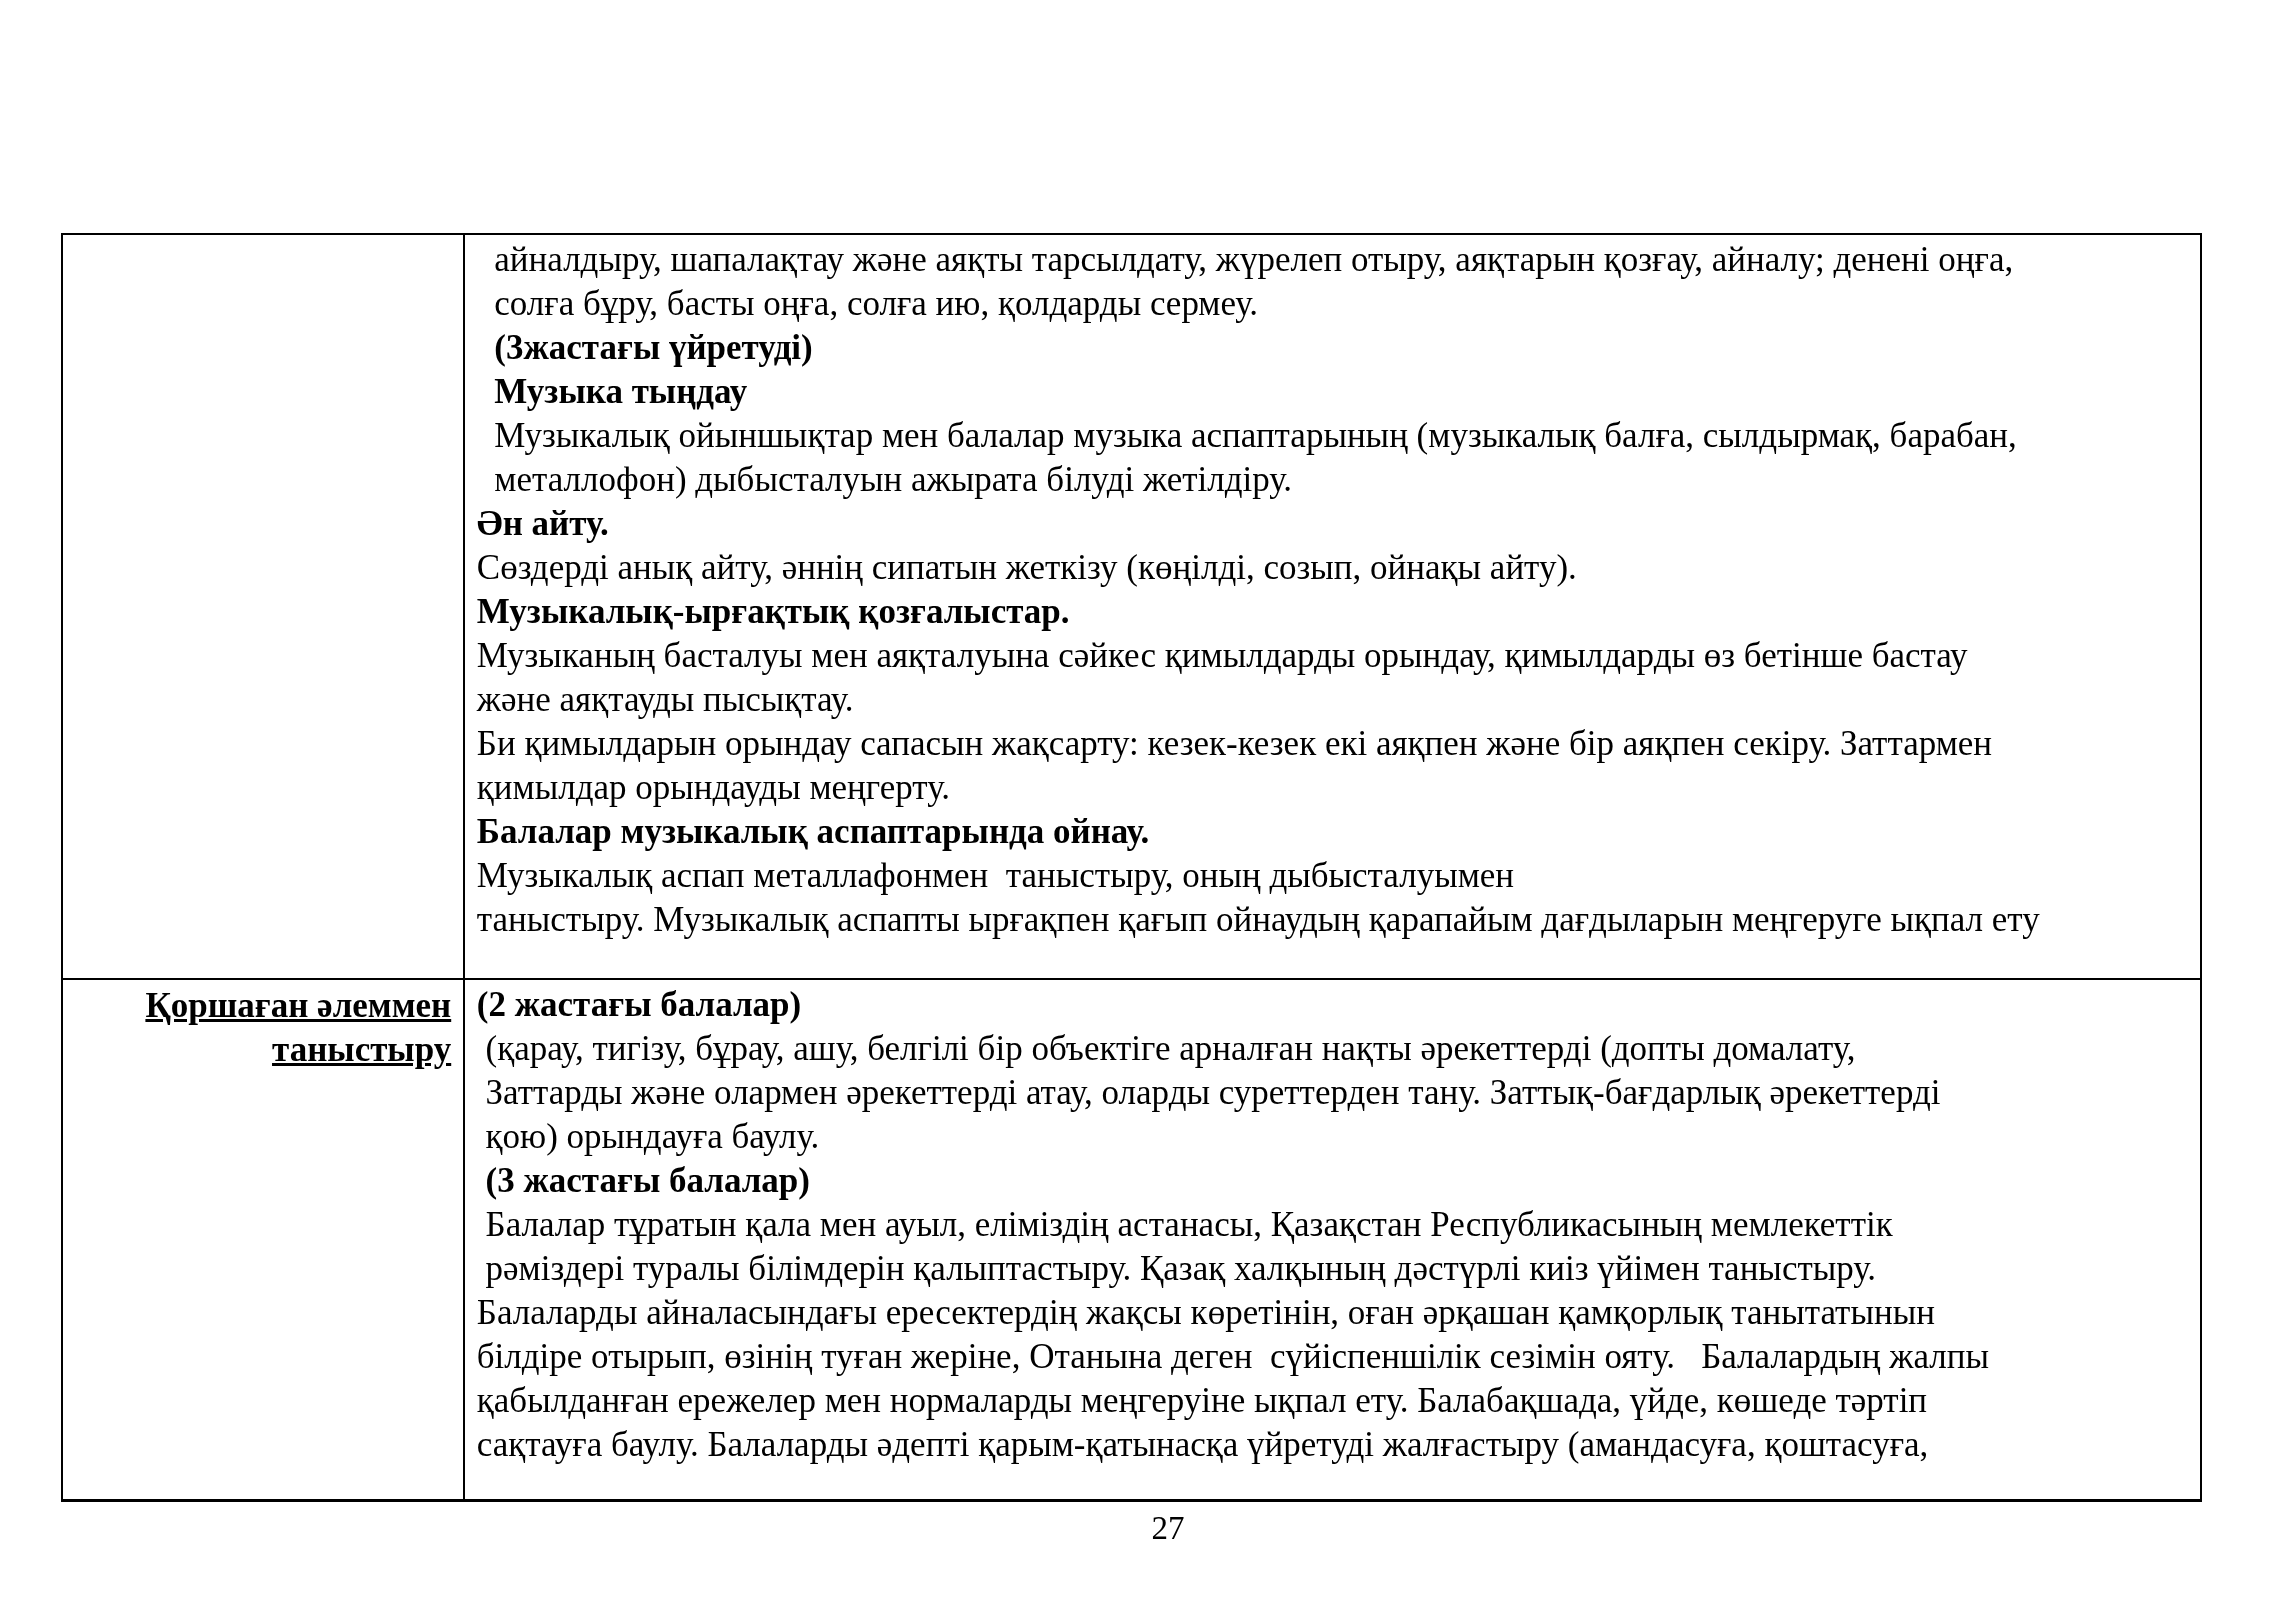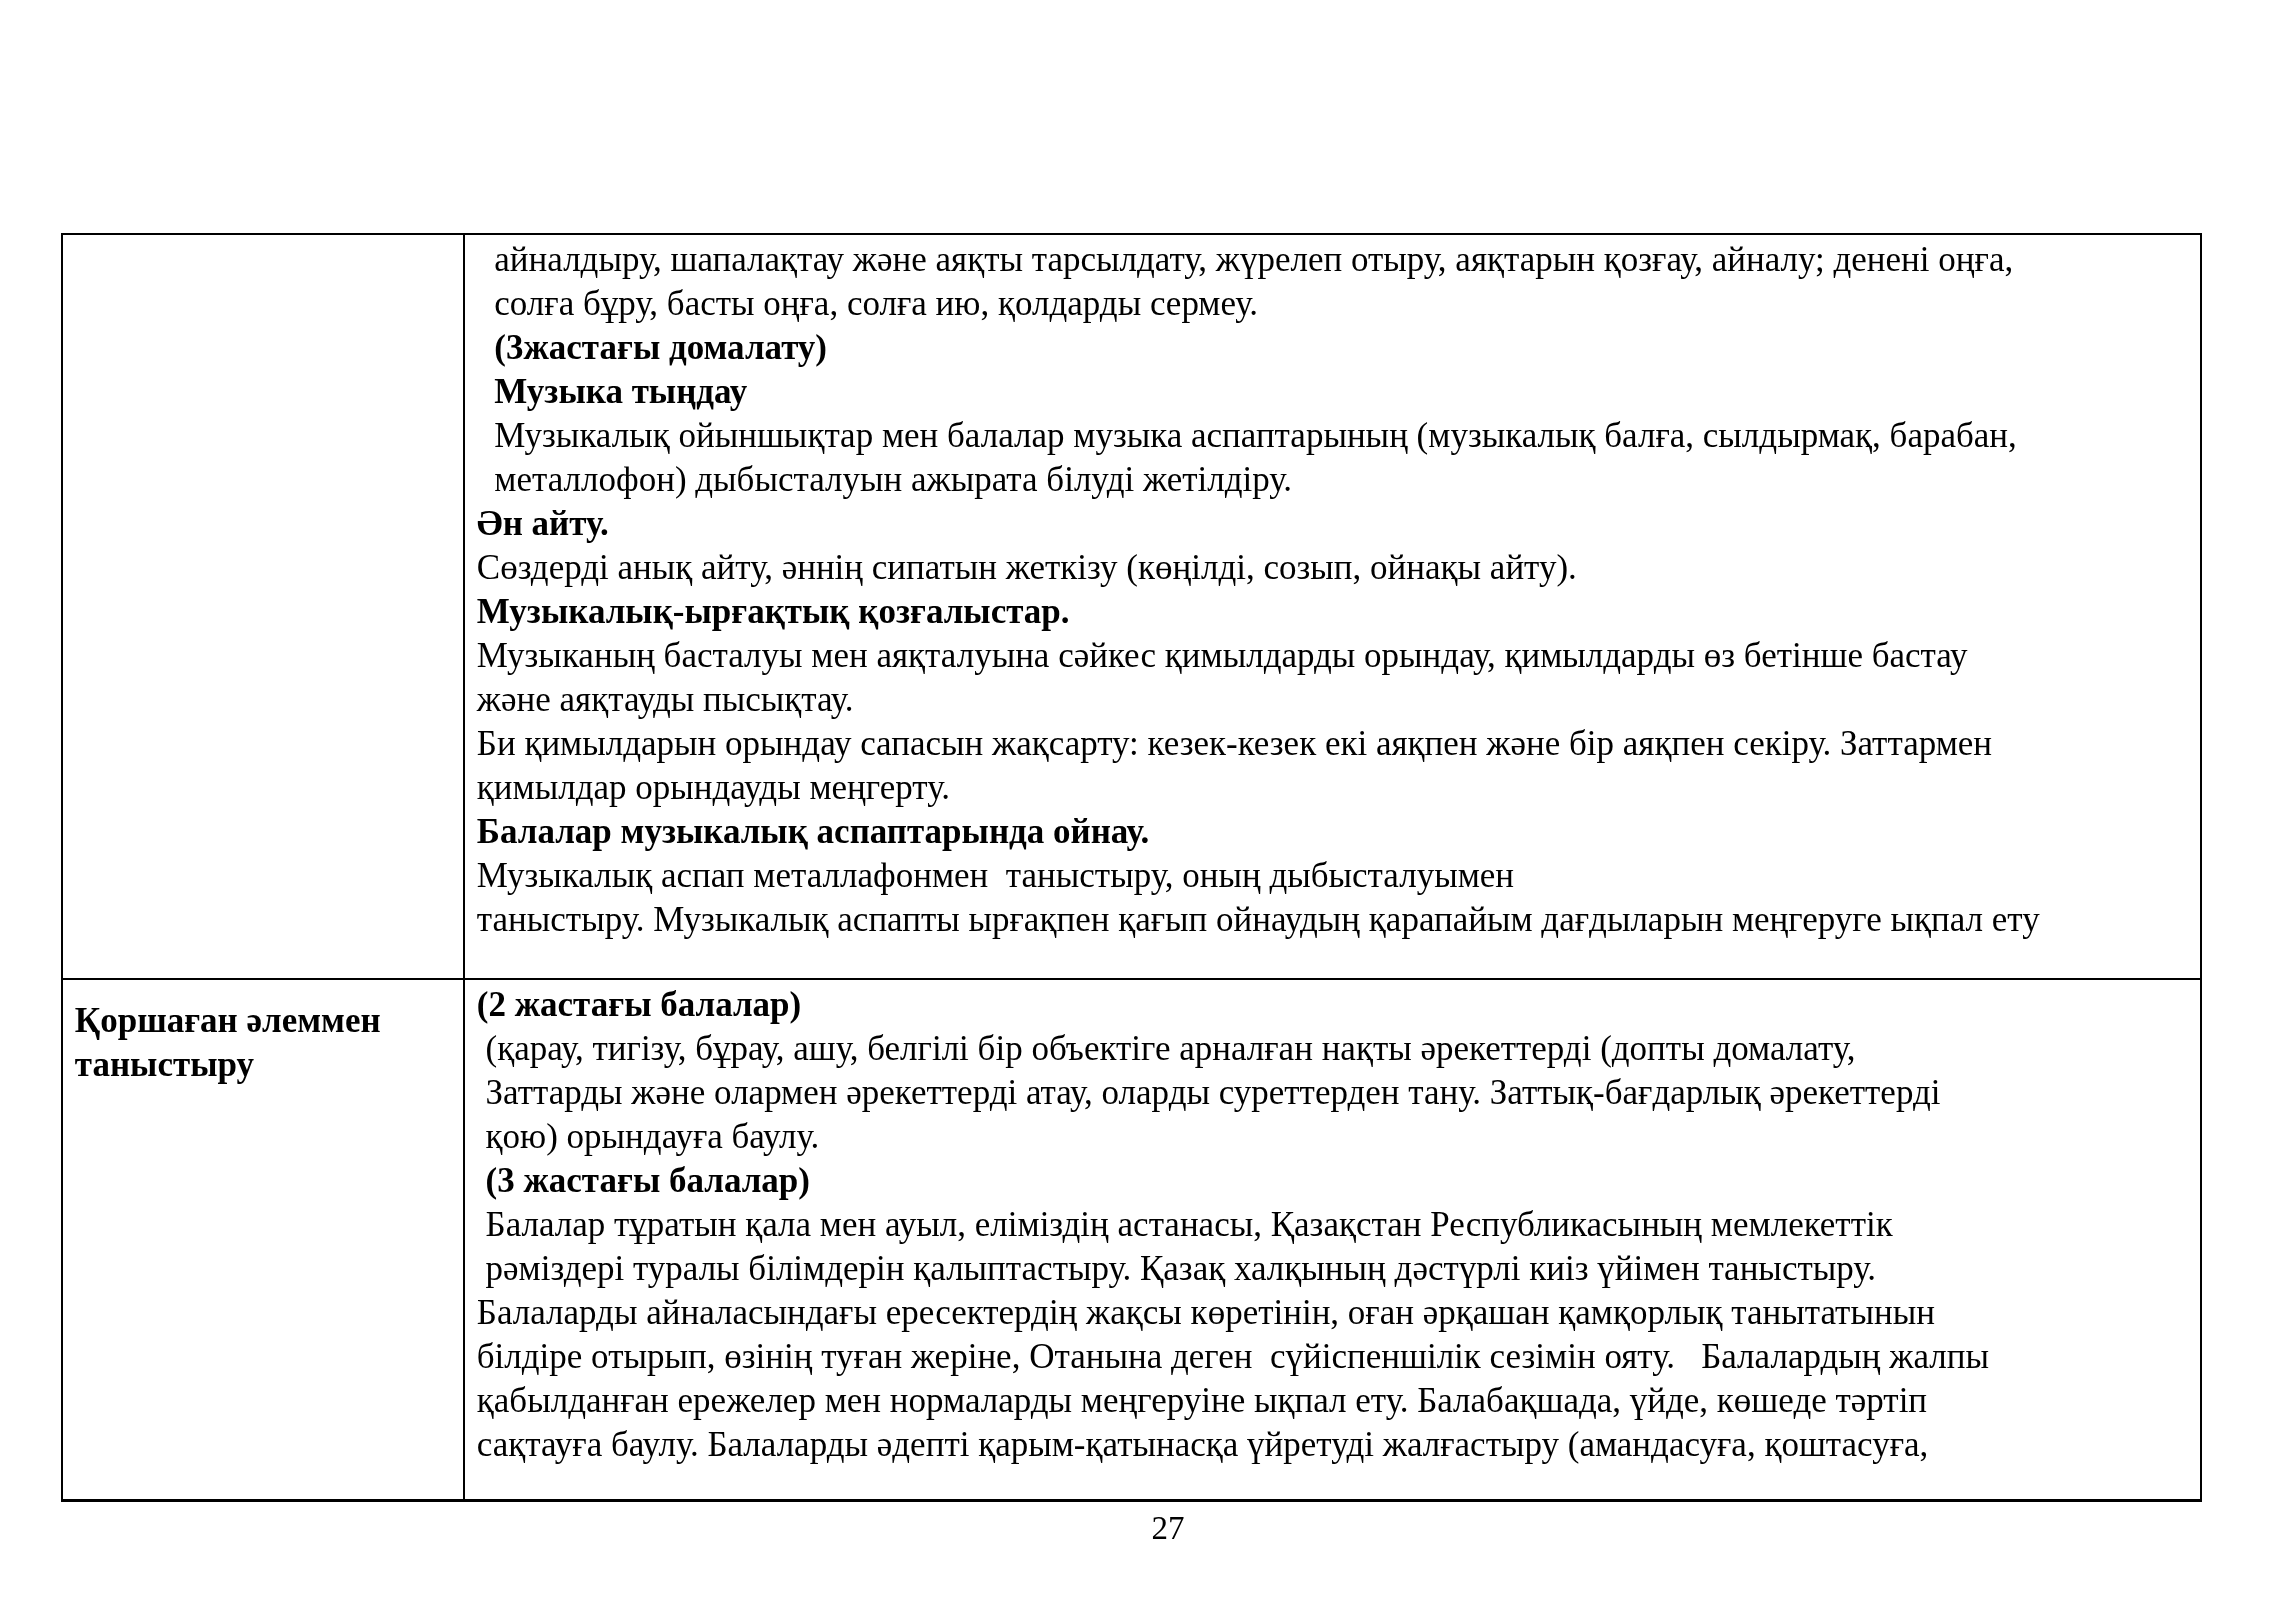--- a/index.html
+++ b/index.html
@@ -27,23 +27,24 @@
   }
   .cell {
     overflow: hidden;
     padding: 2.9px 11.8px 0 11.8px;
     font-size: 35px;
     line-height: 44px;
   }
   .cell.right-col { border-left: 2px solid #000000; }
   .cell.second-row { border-top: 2.9px solid #000000; }
   .cell.label-cell {
-    text-align: left;
+    text-align: right;
     font-weight: bold;
-    padding-top: 19px;
+    padding-top: 4px;
+    text-decoration: underline;
   }
   .text-line {
     white-space: pre;
     font-weight: normal;
   }
   .text-line.bold { font-weight: bold; }
   .page-number {
     position: absolute;
     left: 0;
     top: 1509px;
@@ -59,21 +60,21 @@
 
 <div class="page">
 
   <div class="doc-table">
 
     <div class="cell label-cell"></div>
 
     <div class="cell right-col">
         <div class="text-line">  айналдыру, шапалақтау және аяқты тарсылдату, жүрелеп отыру, аяқтарын қозғау, айналу; денені оңға,</div>
         <div class="text-line">  солға бұру, басты оңға, солға ию, қолдарды сермеу.</div>
-        <div class="text-line bold">  (3жастағы домалату)</div>
+        <div class="text-line bold">  (3жастағы үйретуді)</div>
         <div class="text-line bold">  Музыка тыңдау</div>
         <div class="text-line">  Музыкалық ойыншықтар мен балалар музыка аспаптарының (музыкалық балға, сылдырмақ, барабан,</div>
         <div class="text-line">  металлофон) дыбысталуын ажырата білуді жетілдіру.</div>
         <div class="text-line bold">Ән айту.</div>
         <div class="text-line">Сөздерді анық айту, әннің сипатын жеткізу (көңілді, созып, ойнақы айту).</div>
         <div class="text-line bold">Музыкалық-ырғақтық қозғалыстар.</div>
         <div class="text-line">Музыканың басталуы мен аяқталуына сәйкес қимылдарды орындау, қимылдарды өз бетінше бастау</div>
         <div class="text-line">және аяқтауды пысықтау.</div>
         <div class="text-line">Би қимылдарын орындау сапасын жақсарту: кезек-кезек екі аяқпен және бір аяқпен секіру. Заттармен</div>
         <div class="text-line">қимылдар орындауды меңгерту.</div>

